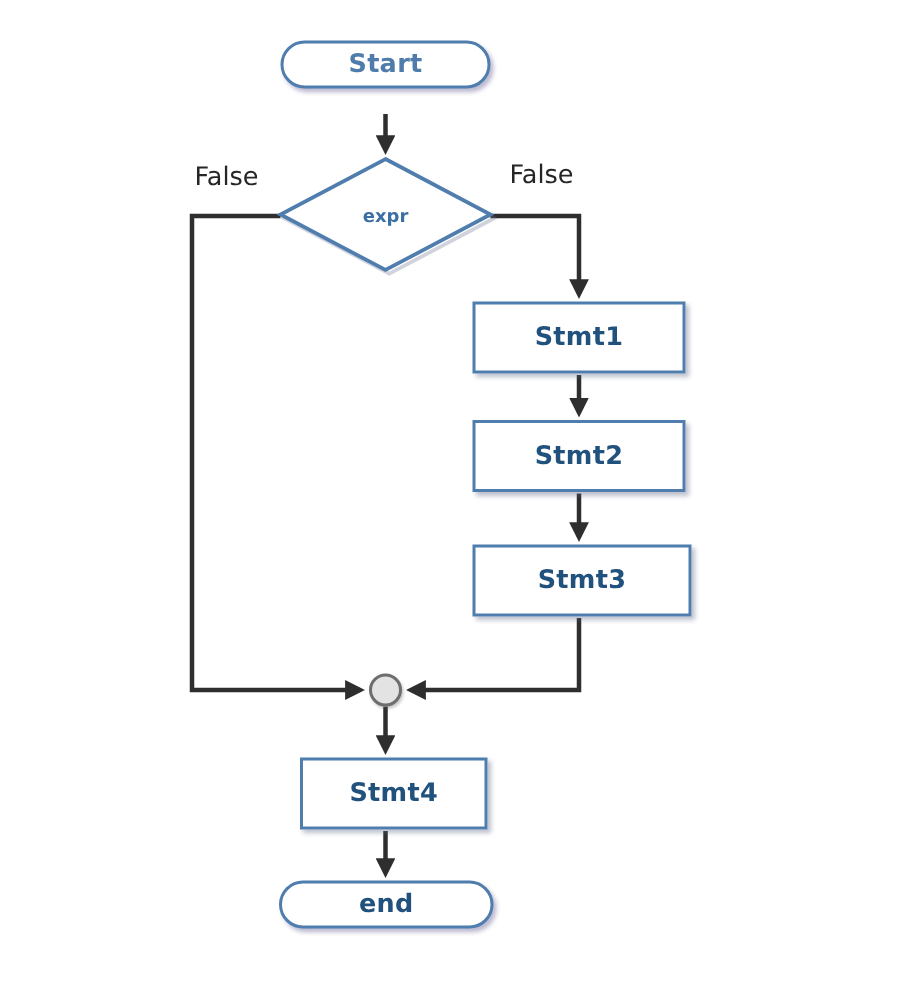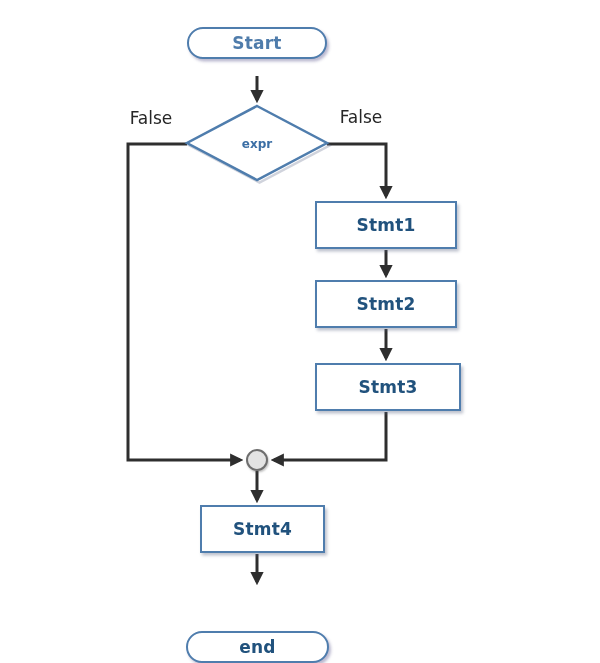--- a/index.html
+++ b/index.html
@@ -133,17 +133,17 @@
   <div class="node process" style="left:315px; top:363px; width:146px; height:48px;">
     <span>Stmt3</span>
   </div>
 
   <div class="junction"></div>
 
   <div class="node process" style="left:172px; top:505px; width:125px; height:48px;margin-left:28px;">
     <span>Stmt4</span>
   </div>
 
-  <div class="node terminator end-node" style="left:186px; top:587px; width:143px; height:32px;margin-top:44px;">
+  <div class="node terminator end-node" style="left:186px; top:587px; width:143px; height:32px;">
     <span>end</span>
   </div>
 
 </div>
 
 </body></html>

